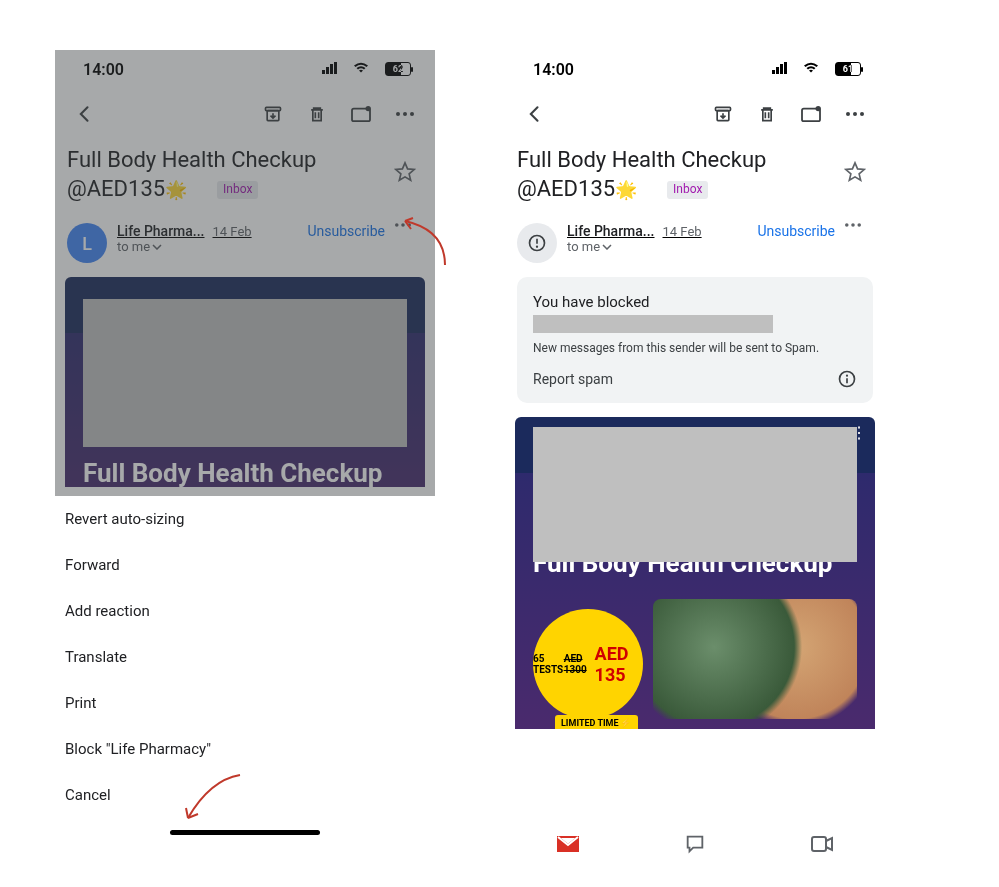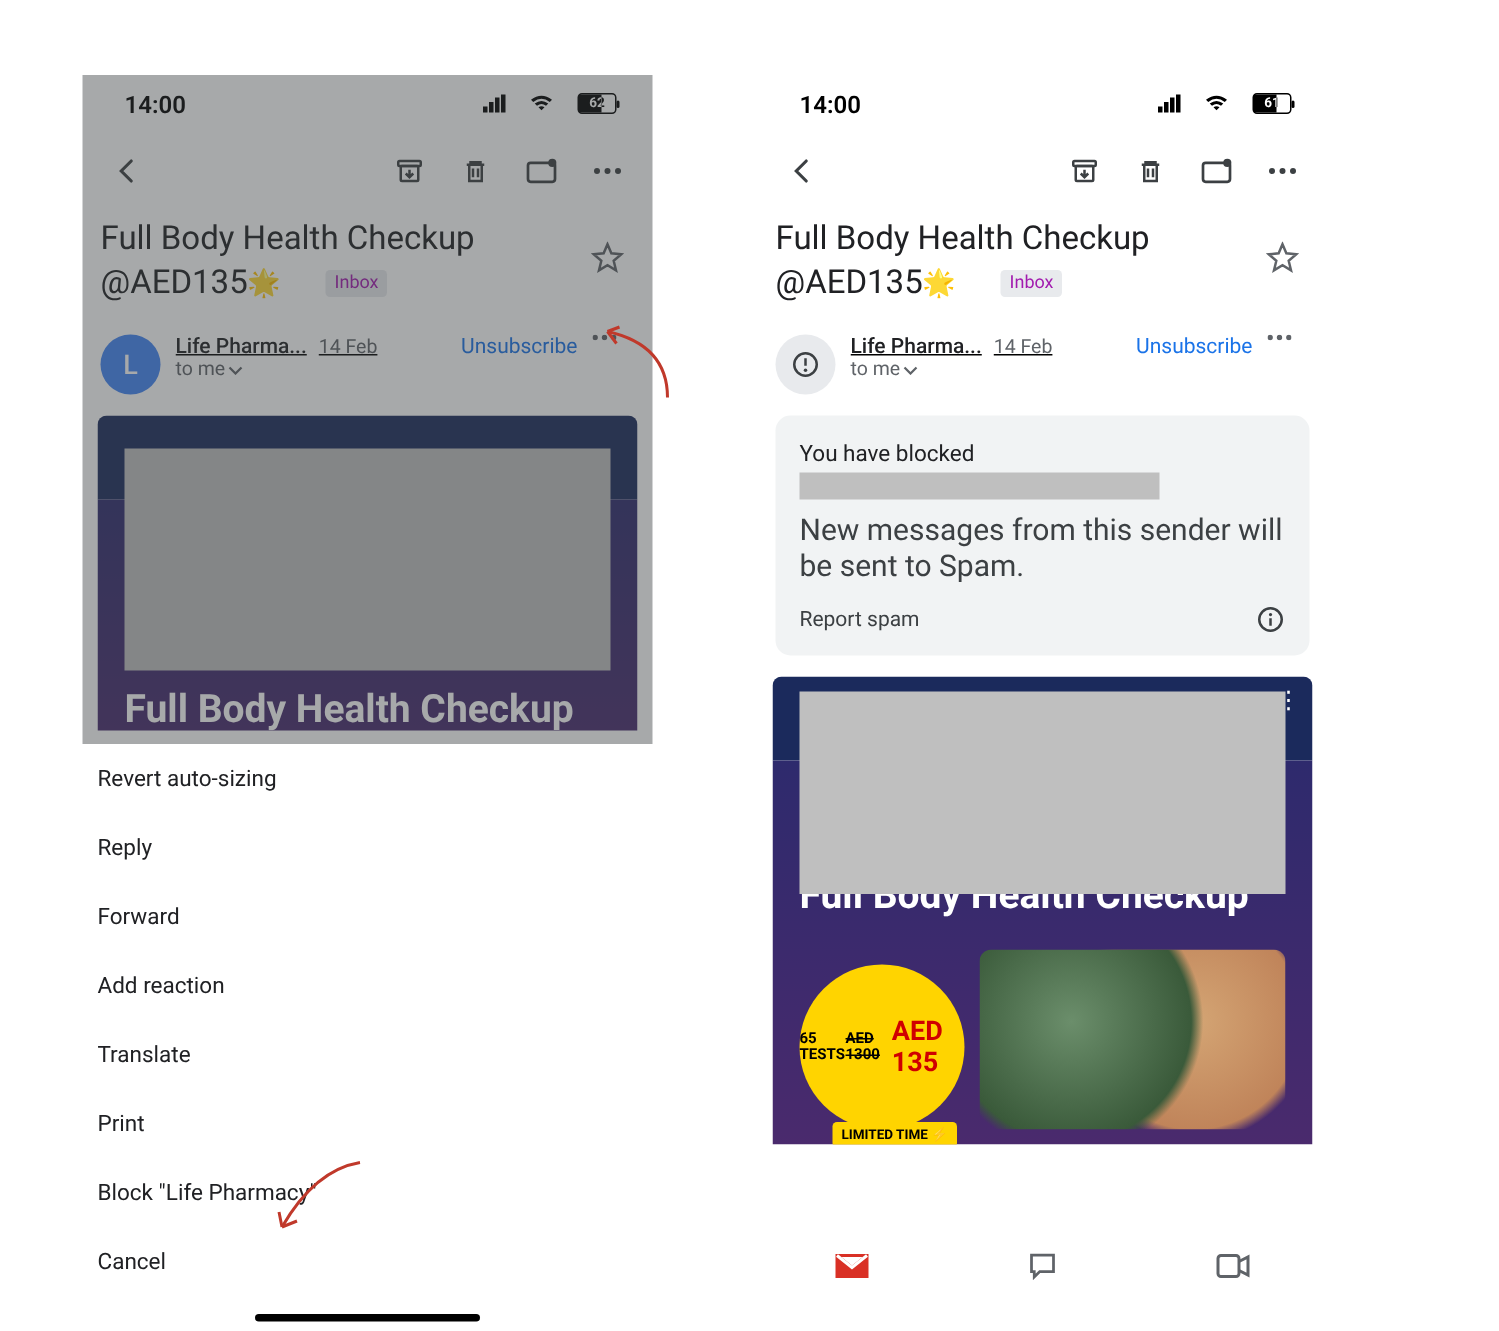--- a/index.html
+++ b/index.html
@@ -22,21 +22,21 @@
   
   .status-bar {
     height: 38px;
     display: flex;
     align-items: center;
     justify-content: space-between;
     padding: 0 24px 0 28px;
     font-size: 16px;
     font-weight: 600;
   }
-  .status-icons { display:flex; align-items:center; gap:16px; }
+  .status-icons { display:flex; gap:16px; }
   .signal { display:flex; align-items:flex-end; gap:1px; height:12px;}
   .signal span { width:3px; background:#000; }
   .signal .b1{height:4px}.signal .b2{height:7px}.signal .b3{height:10px}.signal .b4{height:12px}
   .wifi { width:16px; height:12px; position:relative; }
   .battery {
     width: 26px; height: 14px; border:1.5px solid #000; border-radius:3px;
     position:relative; display:flex; align-items:center;
   }
   .battery::after { content:""; position:absolute; right:-3px; top:4px; width:2px; height:5px; background:#000; border-radius:1px;}
   .battery .fill { height:100%; background:#000; }
@@ -129,21 +129,21 @@
     position:absolute; background:#bfbfbf;
   }
 
   
   .blocked-box {
     margin: 0 12px; padding: 16px 16px 14px 16px;
     background:#f1f3f4; border-radius:10px;
   }
   .blocked-title { font-size:15px; color:#202124; margin-bottom:4px;}
   .blocked-redact { background:#bfbfbf; height:18px; width:240px; margin-bottom:8px;}
-  .blocked-desc { font-size:20px; color:#3c4043; margin-bottom:14px;}
+  .blocked-desc { font-size:12px; color:#3c4043; margin-bottom:14px;}
   .blocked-actions { display:flex; align-items:center; gap:16px;}
   .unblock-btn {
     border:1px solid #9aa0a6; background:transparent; color:#3c4043;
     padding:8px 14px; border-radius:6px; font-size:14px;
     cursor:pointer;
   }
   .report-link { font-size:14px; color:#3c4043; }
   .info-icon { margin-left:auto; color:#3c4043; }
 
   
@@ -291,21 +291,20 @@
 
 <div class="dim-overlay"></div>
 
 <svg class="arrow-svg" style="left:395px; top:215px;" width="65" height="55">
   <path d="M50 50 Q50 15 10 6" stroke="#c0392b" stroke-width="2" fill="none"></path>
   <path d="M10 6 L18 3 M10 6 L16 14" stroke="#c0392b" stroke-width="2" fill="none"></path>
 </svg>
 
 <div class="action-sheet">
   <div class="sheet-item">Revert auto-sizing</div>
-  <div class="sheet-item">Reply</div>
   <div class="sheet-item">Forward</div>
   <div class="sheet-item">Add reaction</div>
   <div class="sheet-item">Translate</div>
   <div class="sheet-item">Print</div>
   <div class="sheet-item">Block "Life Pharmacy"</div>
   <div class="sheet-item">Cancel</div>
   <div class="home-indicator" style="position:relative; margin:18px auto 6px auto; left:0; transform:none;"></div>
 </div>
 
 <svg class="arrow-svg" style="left:180px; top:770px;" width="70" height="55">

